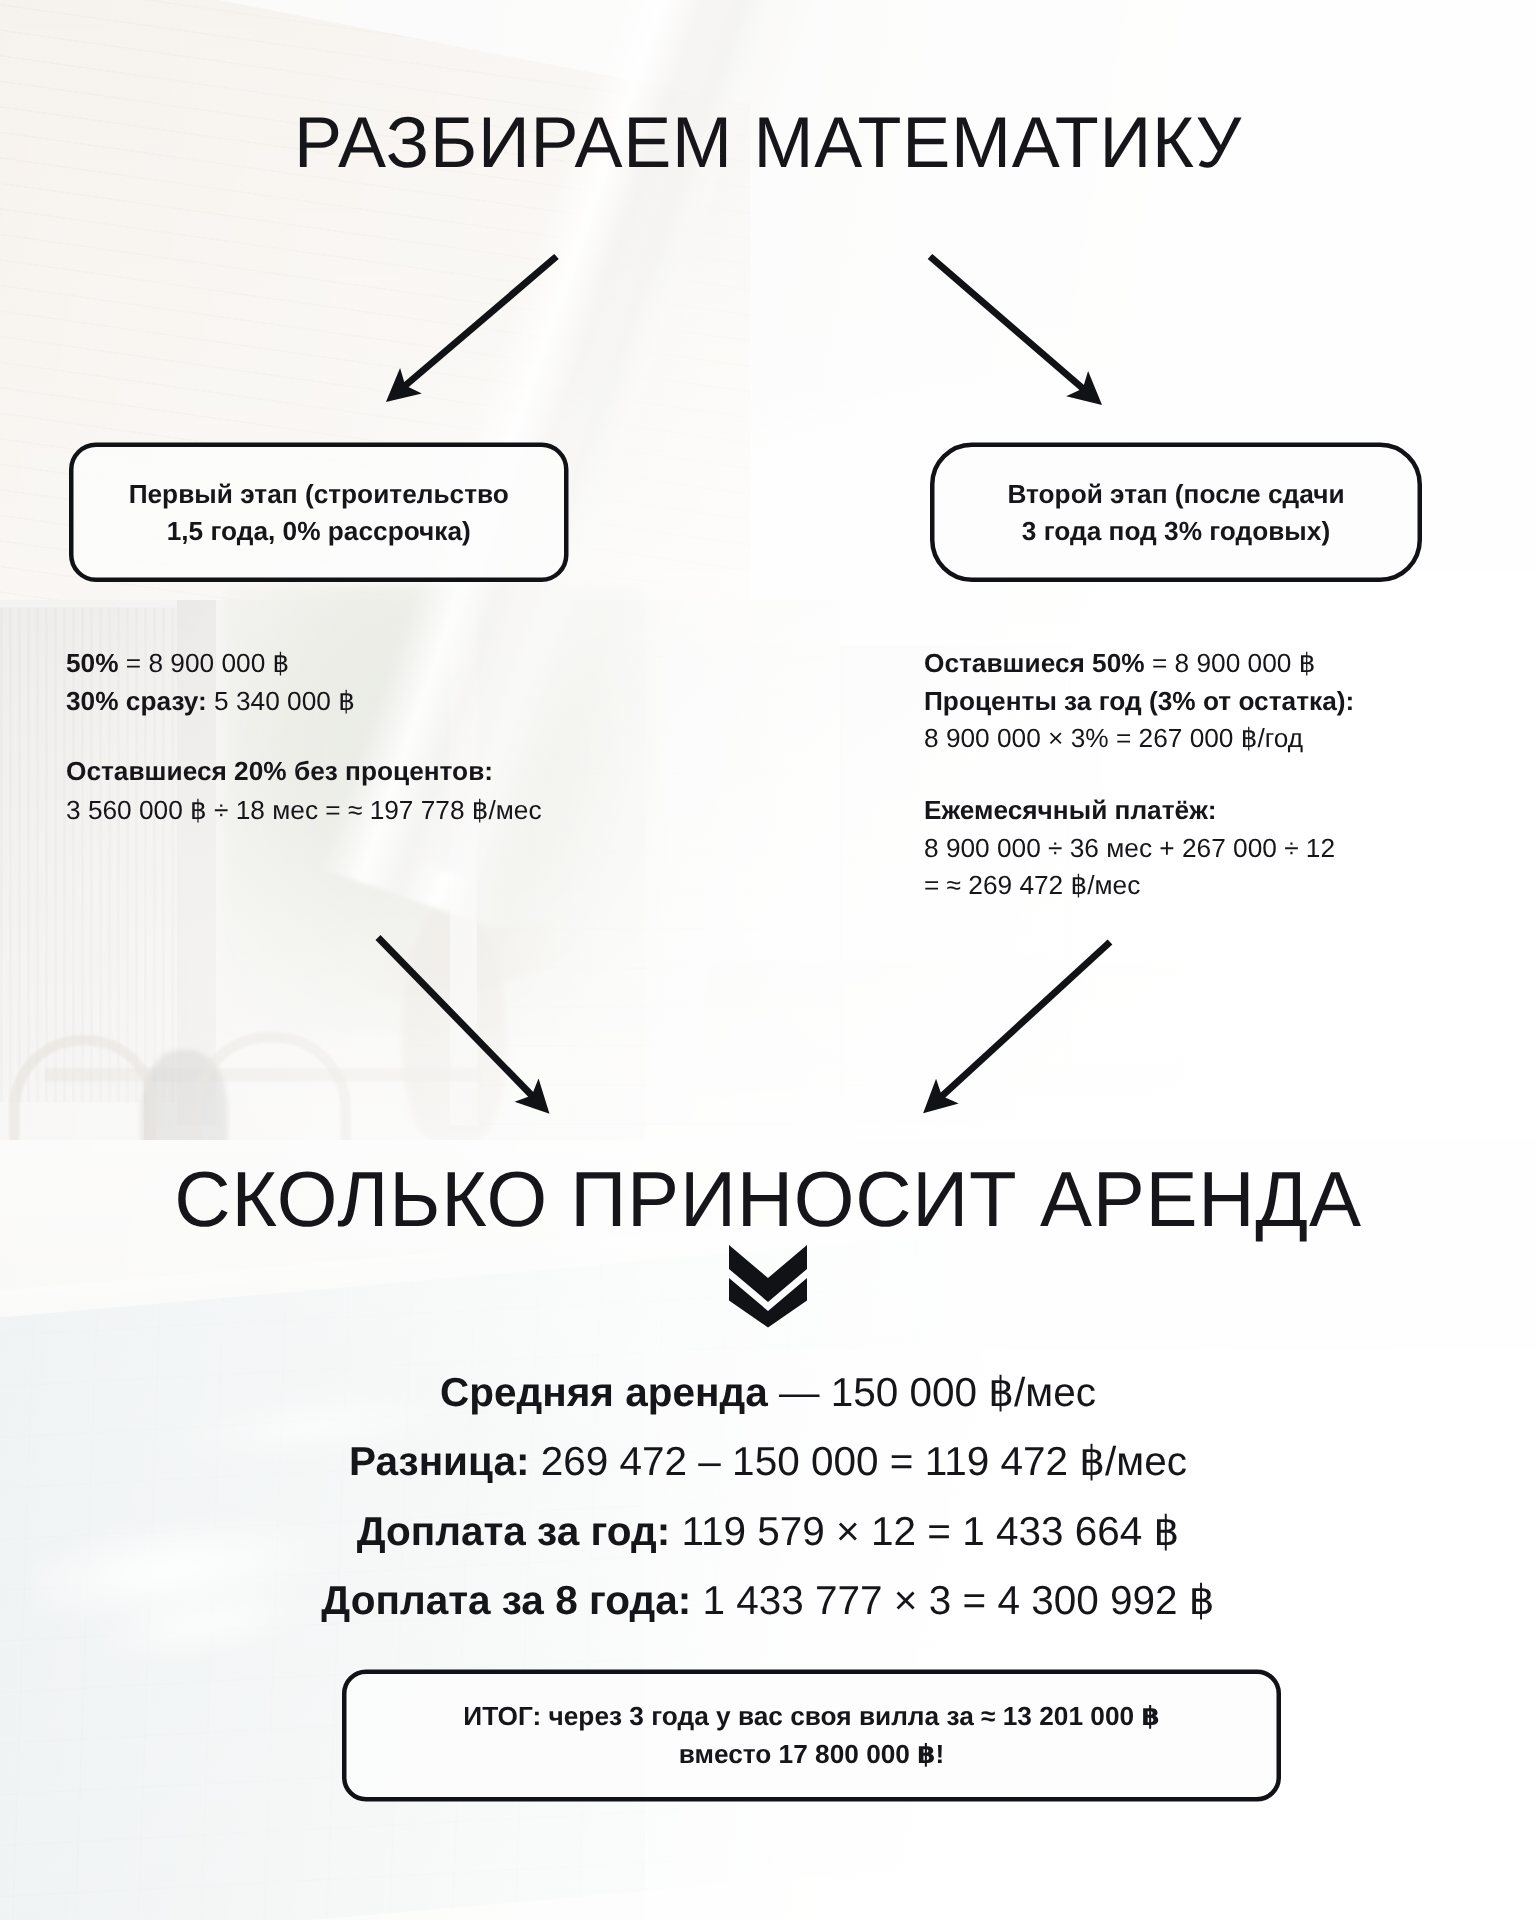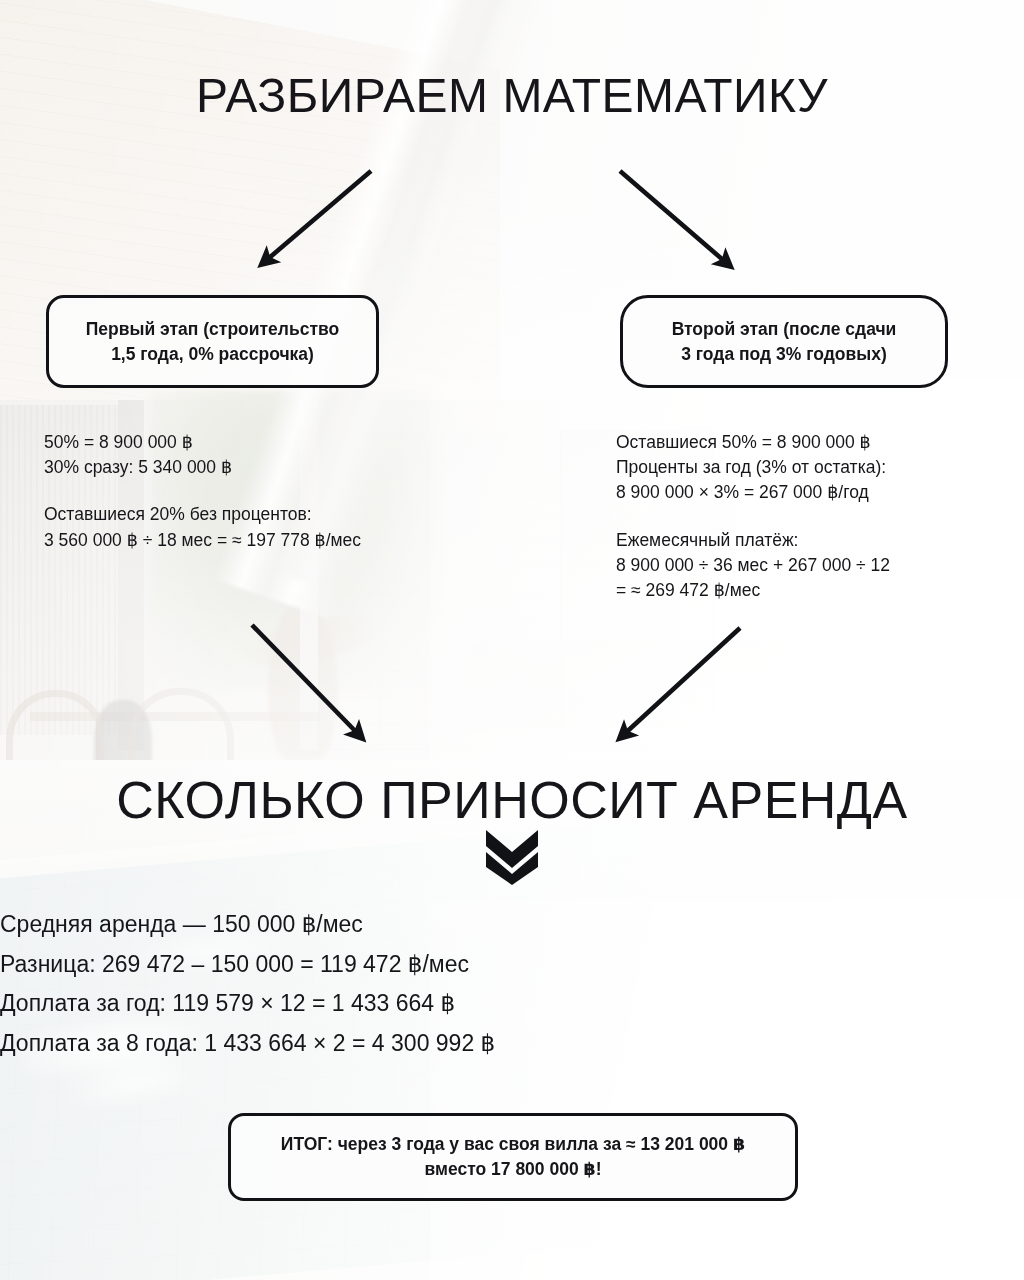--- a/index.html
+++ b/index.html
@@ -198,40 +198,40 @@
     padding:0 14px;box-sizing:border-box;
   }
   #box-left{left:46px;top:295px;width:333px;height:93px;}
   #box-right{left:620px;top:295px;width:328px;height:93px;border-radius:28px;}
 
   .col{position:absolute;font-size:17.5px;color:#16161a;line-height:1.44;}
   #col-left{left:44px;top:430px;width:470px;}
   #col-right{left:616px;top:430px;width:420px;}
   .col p{margin:0;}
   .col .gap{height:22px;}
-  .b{font-weight:400;}
+  .b{font-weight:700;}
 
   .section-title{
     position:absolute;left:0;right:0;top:770px;
     text-align:center;font-size:52px;letter-spacing:.5px;
     font-weight:400;color:#16161a;white-space:nowrap;
   }
   .chev{
     position:absolute;left:50%;top:826px;transform:translateX(-50%);
     width:64px;height:60px;
   }
 
   .rent{
     position:absolute;left:0;right:0;top:905px;
-    font-size:23px;color:#16161a;line-height:1.72;
+    text-align:center;font-size:27px;color:#16161a;line-height:1.72;
   }
   .rent p{margin:0;}
 
   #box-total{
-    left:228px;top:1113px;width:570px;height:88px;
+    left:228px;top:1113px;width:626px;height:88px;
     font-size:17.5px;border-radius:16px;
   }
   #box-total .inner{line-height:1.45;}
 
   svg.arrows{position:absolute;inset:0;width:1024px;height:1280px;pointer-events:none;}
 </style>
 </head>
 <body>
 
 <div class="canvas">
@@ -333,21 +333,21 @@
       <p>
         <span class="b">Средняя аренда</span><span> — 150 000 ฿/мес</span>
       </p>
       <p>
         <span class="b">Разница:</span><span> 269 472 – 150 000 = 119 472 ฿/мес</span>
       </p>
       <p>
         <span class="b">Доплата за год:</span><span> 119 579 × 12 = 1 433 664 ฿</span>
       </p>
       <p>
-        <span class="b">Доплата за 8 года:</span><span> 1 433 664 × 2 = 4 300 992 ฿</span>
+        <span class="b">Доплата за 8 года:</span><span> 1 433 777 × 3 = 4 300 992 ฿</span>
       </p>
     </div>
 
     <div class="stage-box" id="box-total">
       <div class="inner">
         <span>ИТОГ: через 3 года у вас своя вилла за ≈ 13 201 000 ฿</span><br>
         <span>вместо 17 800 000 ฿!</span>
       </div>
     </div>
 

